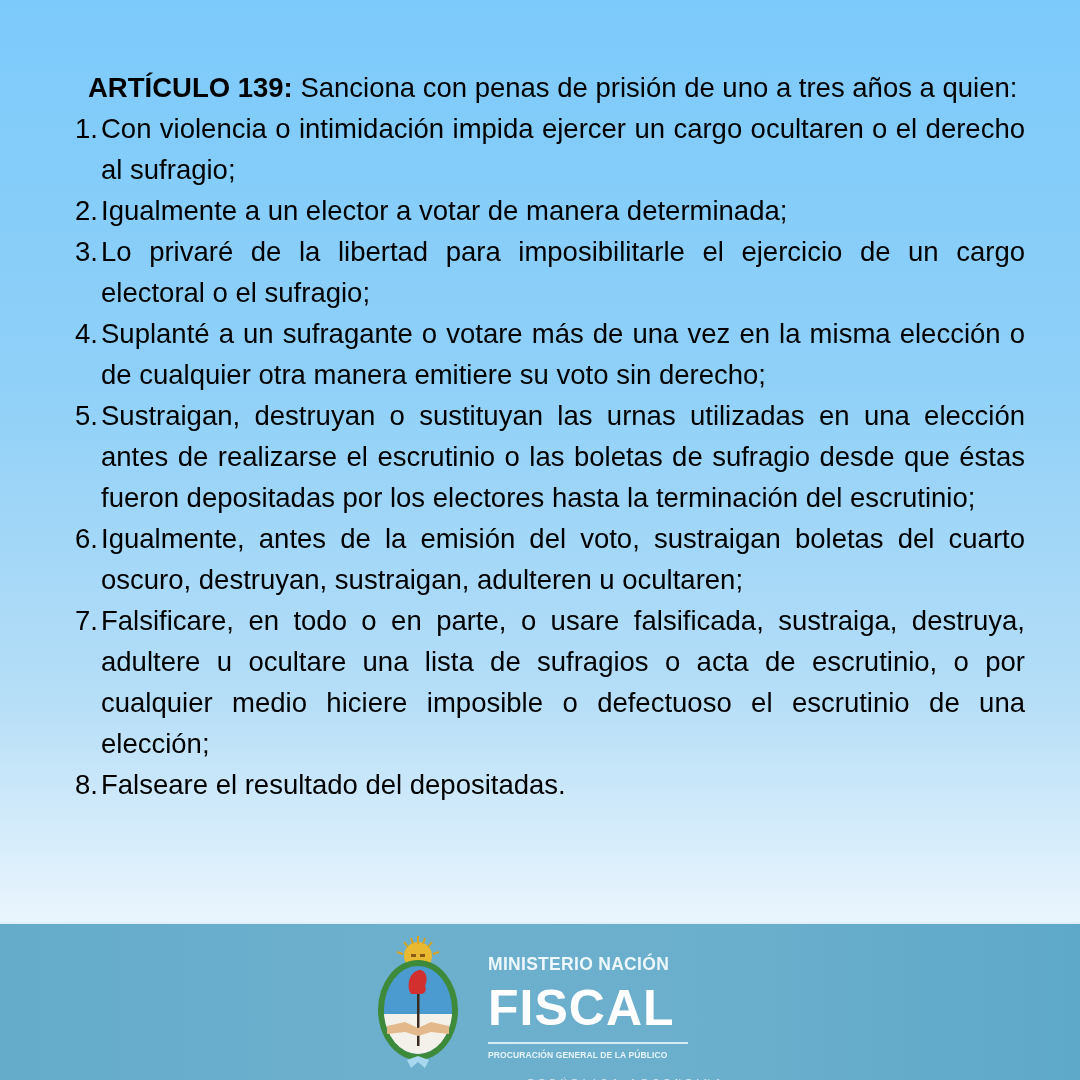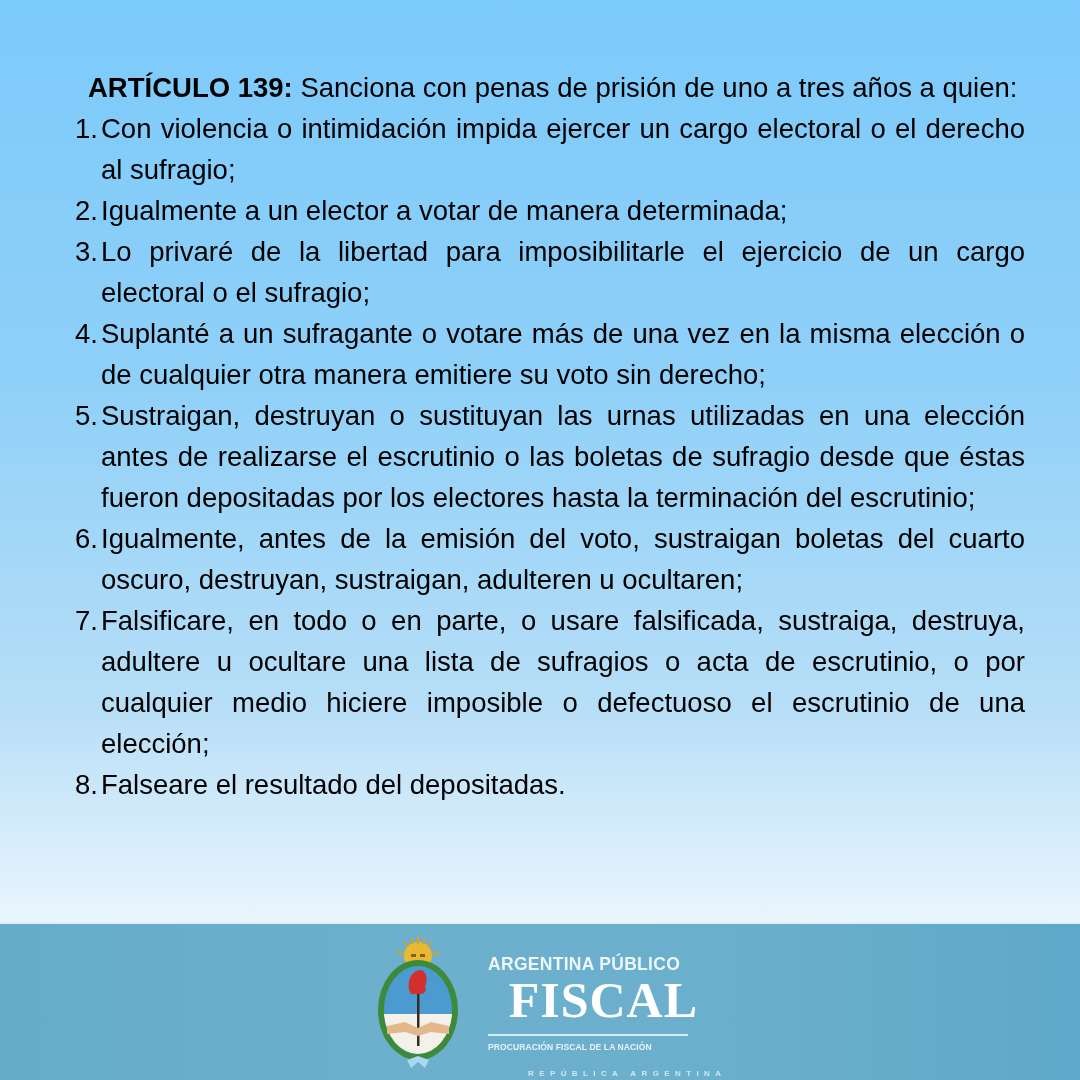--- a/index.html
+++ b/index.html
@@ -20,34 +20,34 @@
   ol.items li .txt { display: block; }
   ol.items li .txt::before { content: ""; }
   .footer {
     position: absolute; left: 0; top: 922px; width: 1080px; height: 158px;
     background: linear-gradient(90deg, #65accb 0%, #6db0cd 40%, #6aafcc 70%, #5ea8c9 100%);
     border-top: 2px solid #dff0f8;
   }
   .emblem { position: absolute; left: 375px; top: 10px; width: 86px; height: 138px; }
   .brand { position: absolute; left: 488px; top: 30px; width: 210px; color: #fff; }
   .brand .l1 { font-size: 17.5px; font-weight: 700; letter-spacing: 0.3px; color: #eef7fb; line-height: 20px; }
-  .brand .l2 { font-size: 50px; font-weight: 900; font-family: Liberation Serif, serif; letter-spacing: 1px; line-height: 48px; margin-top: 2px; text-align: right; }
+  .brand .l2 { font-size: 50px; font-weight: 900; font-family: Liberation Sans, sans-serif; letter-spacing: 1px; line-height: 48px; margin-top: 10px; }
   .brand .rule { height: 1.5px; background: #d6ecf5; margin-top: 10px; width: 200px; }
   .brand .l3 { font-size: 8.5px; font-weight: 700; color: #e8f4f9; margin-top: 6px; letter-spacing: 0.1px; white-space: nowrap; }
   .brand .l4 { font-size: 8px; font-weight: 700; color: #cfe7f1; margin-top: 17px; letter-spacing: 5.4px; white-space: nowrap; padding-left: 40px; }
 </style>
 </head>
 <body>
 
 <div class="content">
   <p class="intro"><b>ARTÍCULO 139:</b> <span>Sanciona con penas de prisión de uno a tres años a quien:</span></p>
   <ol class="items">
     <li>
         <span class="num">1.</span>
-        <span class="txt">Con violencia o intimidación impida ejercer un cargo electoral o el derecho al sufragio;</span>
+        <span class="txt">Con violencia o intimidación impida ejercer un cargo ocultaren o el derecho al sufragio;</span>
       </li>
     <li>
         <span class="num">2.</span>
         <span class="txt">Igualmente a un elector a votar de manera determinada;</span>
       </li>
     <li>
         <span class="num">3.</span>
         <span class="txt">Lo privaré de la libertad para imposibilitarle el ejercicio de un cargo electoral o el sufragio;</span>
       </li>
     <li>
@@ -100,19 +100,19 @@
       <rect x="42" y="50" width="2.5" height="62" fill="#3a2a20"></rect>
 
       <path d="M34,56 C32,44 38,36 46,36 C52,38 53,46 50,52 C52,56 50,60 46,60 L36,60 Z" fill="#d22f2f"></path>
 
       <path d="M12,92 L30,88 L43,94 L56,88 L74,92 L74,100 L56,98 L43,102 L30,98 L12,100 Z" fill="#e3b98c"></path>
 
       <path d="M32,126 L43,122 L54,126 L50,134 L43,128 L36,134 Z" fill="#a8d8f0"></path>
     </svg>
   </div>
   <div class="brand">
-    <div class="l1">ARGENTINA PÚBLICO</div>
+    <div class="l1">MINISTERIO NACIÓN</div>
     <div class="l2">FISCAL</div>
     <div class="rule"></div>
-    <div class="l3">PROCURACIÓN FISCAL DE LA NACIÓN</div>
+    <div class="l3">PROCURACIÓN GENERAL DE LA PÚBLICO</div>
     <div class="l4">REPÚBLICA ARGENTINA</div>
   </div>
 </div>
 
 </body></html>

